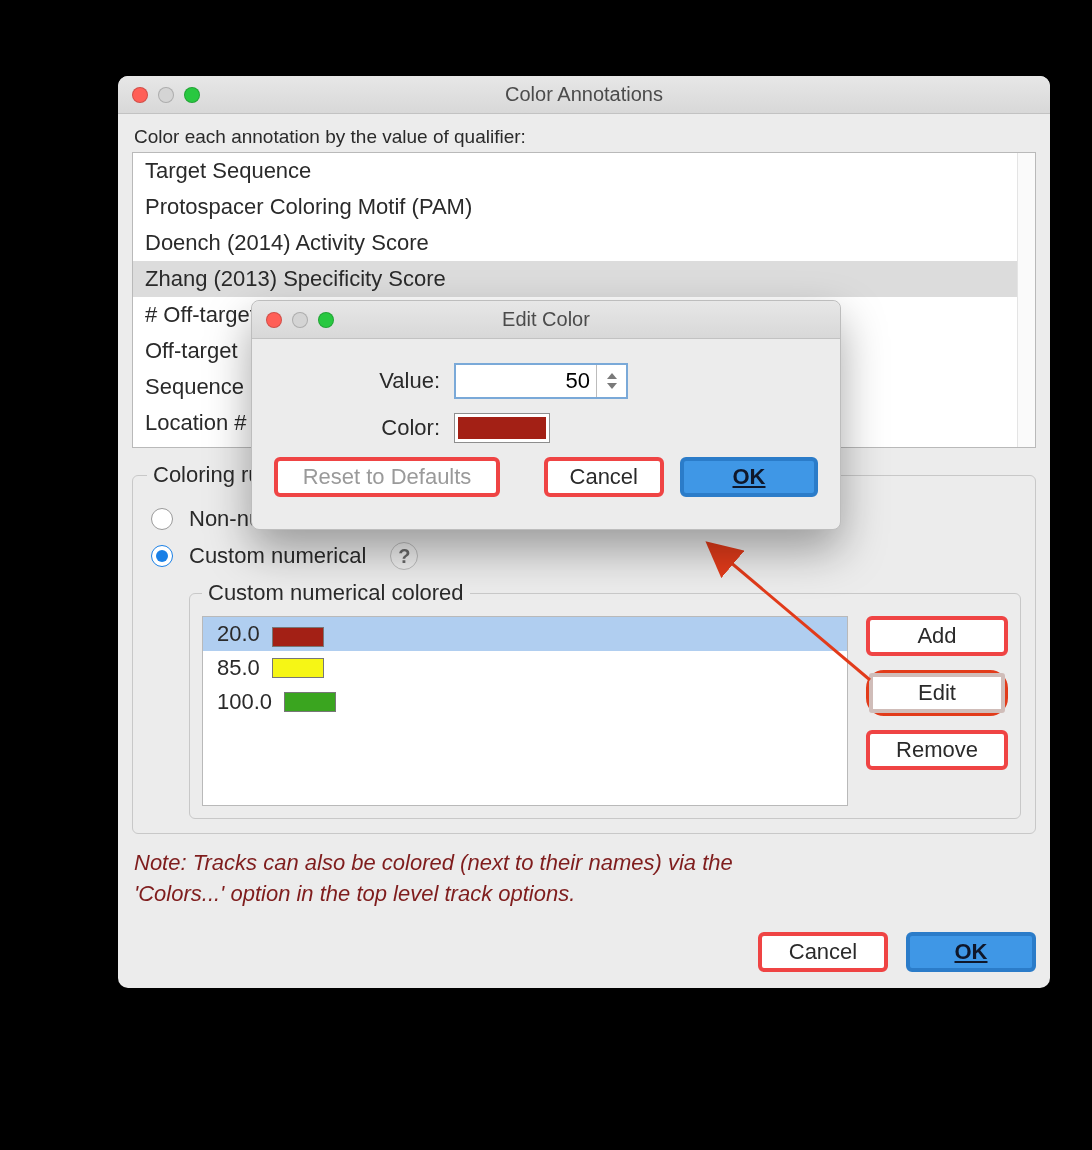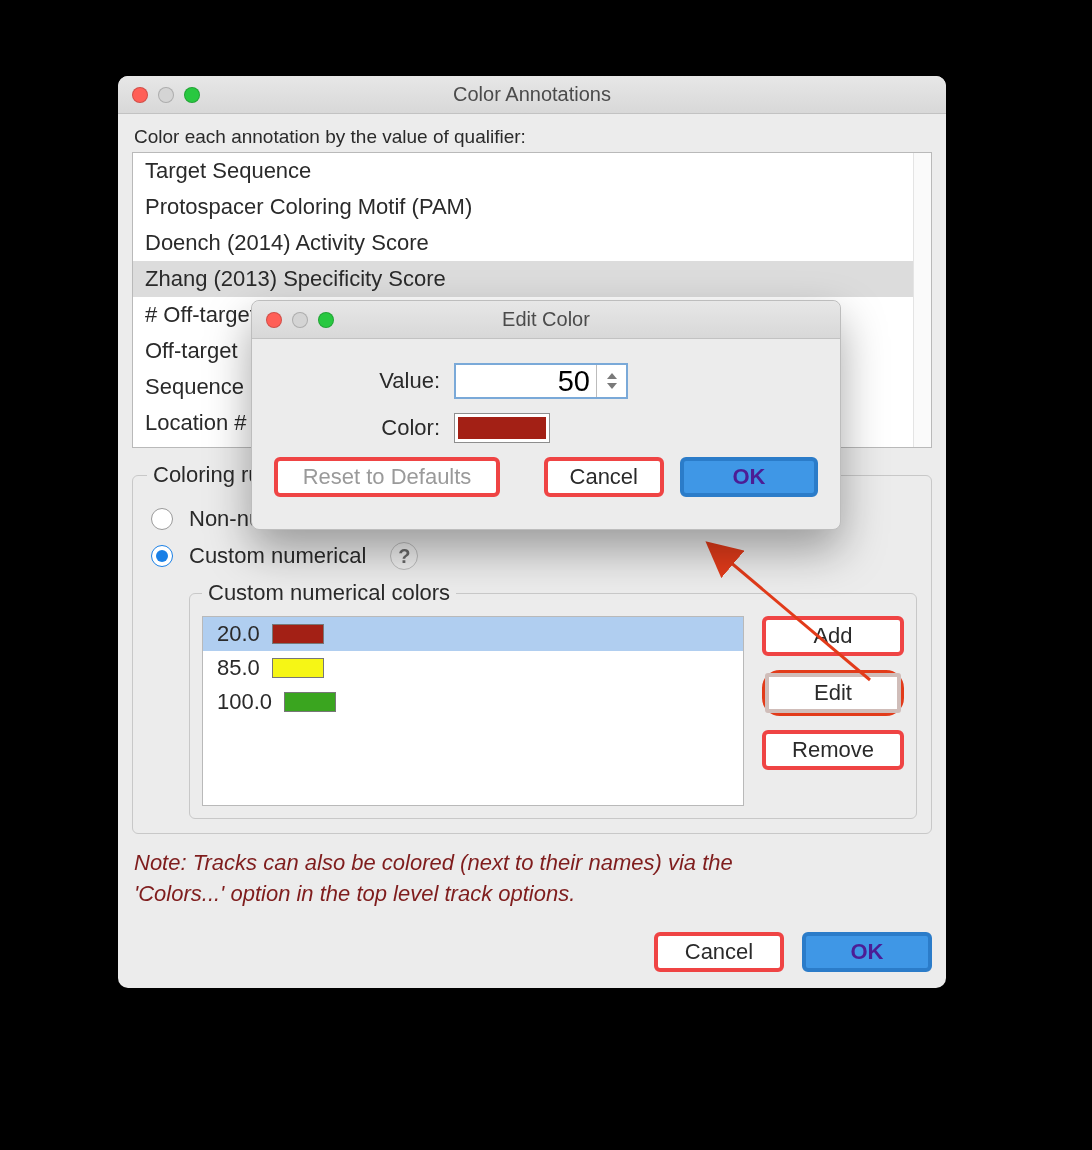--- a/index.html
+++ b/index.html
@@ -12,21 +12,21 @@
     font-size: 22px;
     color: #2a2a2a;
     position: relative;
   }
 
   
   .window {
     position: absolute;
     left: 118px;
     top: 76px;
-    width: 828px;
+    width: 932px;
     background: #ececec;
     border-radius: 10px;
     box-shadow: 0 20px 50px rgba(0,0,0,.45);
     overflow: visible;
   }
   .titlebar {
     height: 38px;
     background: linear-gradient(#e7e7e7, #d8d8d8);
     border-top-left-radius: 10px;
     border-top-right-radius: 10px;
@@ -167,20 +167,21 @@
   }
   .colorlist .row {
     display: flex;
     align-items: center;
     gap: 12px;
     padding: 4px 14px;
     font-size: 22px;
   }
   .colorlist .row.selected {
     background: #b0cef0;
+    align-items: flex-end;
   }
   .swatch {
     width: 52px; height: 20px;
     border: 1px solid #777;
     display: inline-block;
   }
   .side-buttons {
     display: flex;
     flex-direction: column;
     gap: 14px;
@@ -193,22 +194,23 @@
     height: 40px;
     font-size: 22px;
     display: flex;
     align-items: center;
     justify-content: center;
     cursor: pointer;
   }
   .btn.primary {
     background: #3f97e6;
     border-color: #2b7cc9;
-    color: #4c1d95;
+    color: #0f172a;
     font-weight: 600;
+    text-decoration: underline;
   }
   .btn.disabled {
     color: #9a9a9a;
   }
   .edit-highlight {
     border: 3px solid #e23b1a;
     border-radius: 18px;
     padding: 0;
   }
   .edit-highlight .btn {
@@ -261,21 +263,21 @@
   }
   .num-wrap {
     display: flex;
     border: 2px solid #7aa9d8;
     height: 36px;
   }
   .num-input {
     width: 140px;
     border: none;
     outline: none;
-    font-size: 29px;
+    font-size: 22px;
     text-align: right;
     padding: 0 6px;
   }
   .stepper {
     width: 30px;
     border-left: 1px solid #bcbcbc;
     display: flex;
     align-items: center;
     justify-content: center;
     color: #6a6a6a;
@@ -342,21 +344,21 @@
         <span>Non-numerical</span>
       </div>
 
       <div class="radio-row">
         <span class="radio checked"></span>
         <span>Custom numerical</span>
         <span class="help">?</span>
       </div>
 
       <fieldset class="inner">
-        <legend>Custom numerical colors</legend>
+        <legend>Custom numerical colored</legend>
         <div class="inner-flex">
           <div class="colorlist">
             <div class="row selected">
               <span>20.0</span>
               <span class="swatch" style="background:#a32015"></span>
             </div>
             <div class="row">
               <span>85.0</span>
               <span class="swatch" style="background:#f6f615"></span>
             </div>

